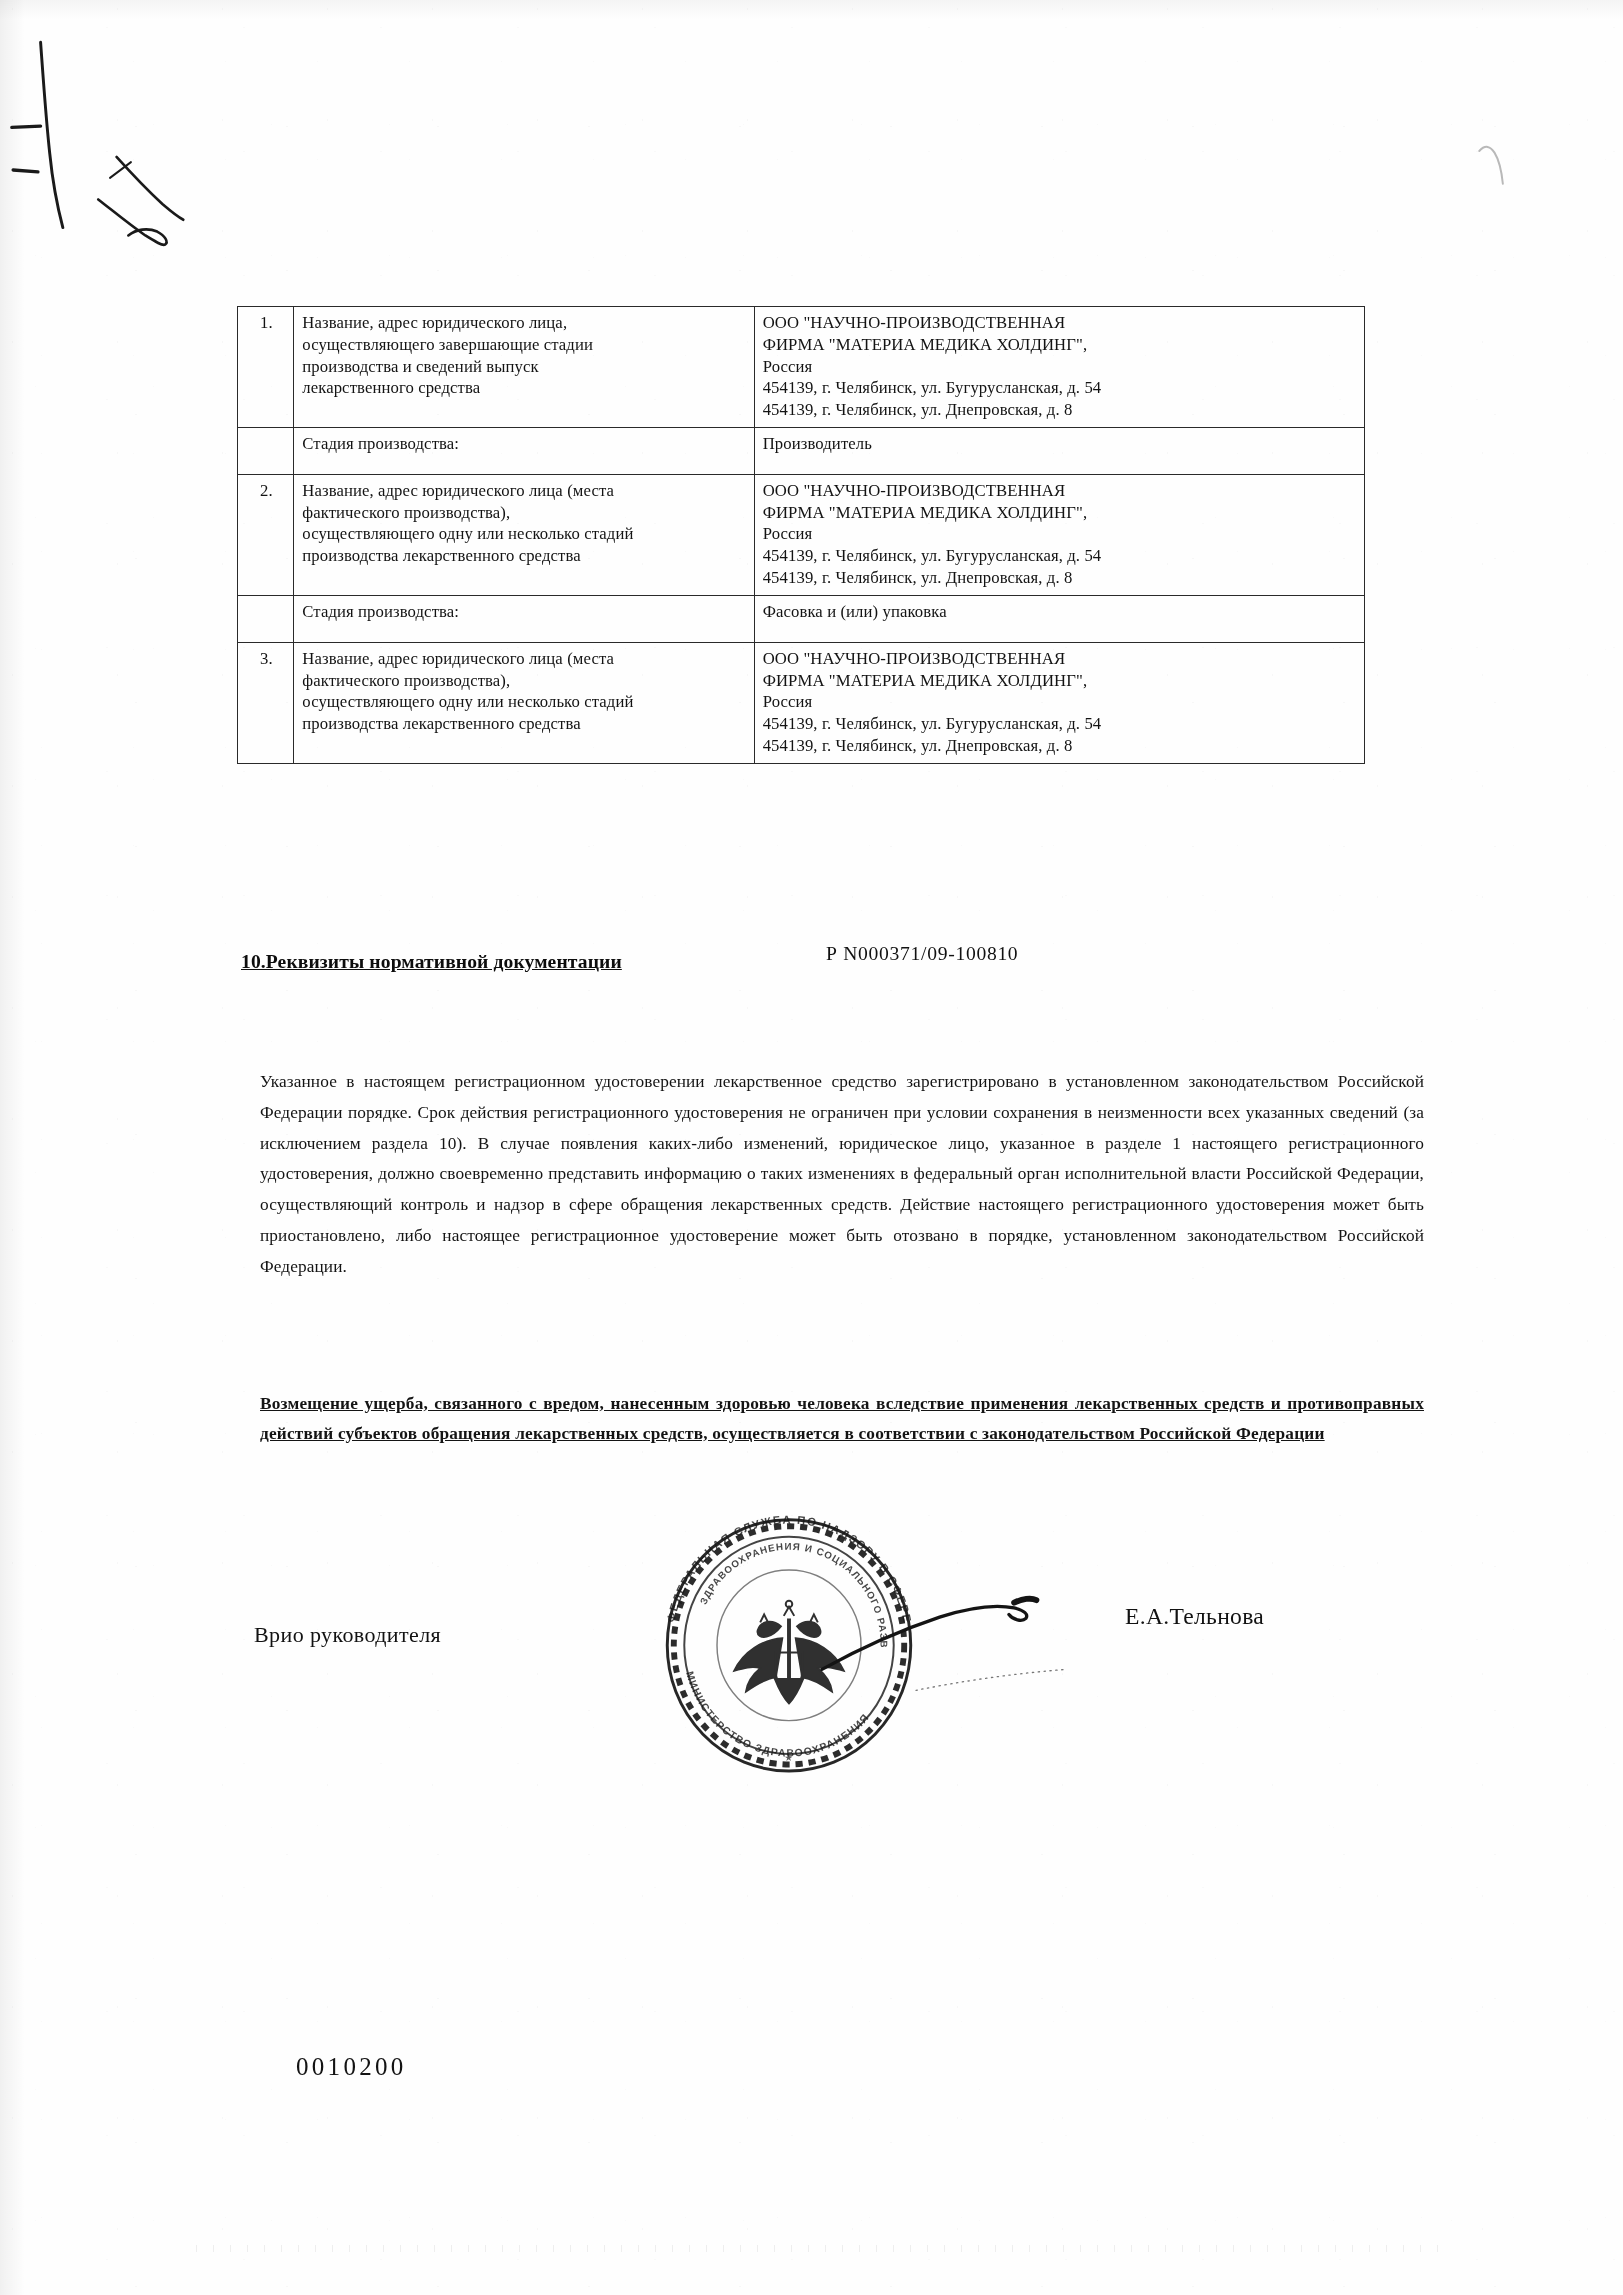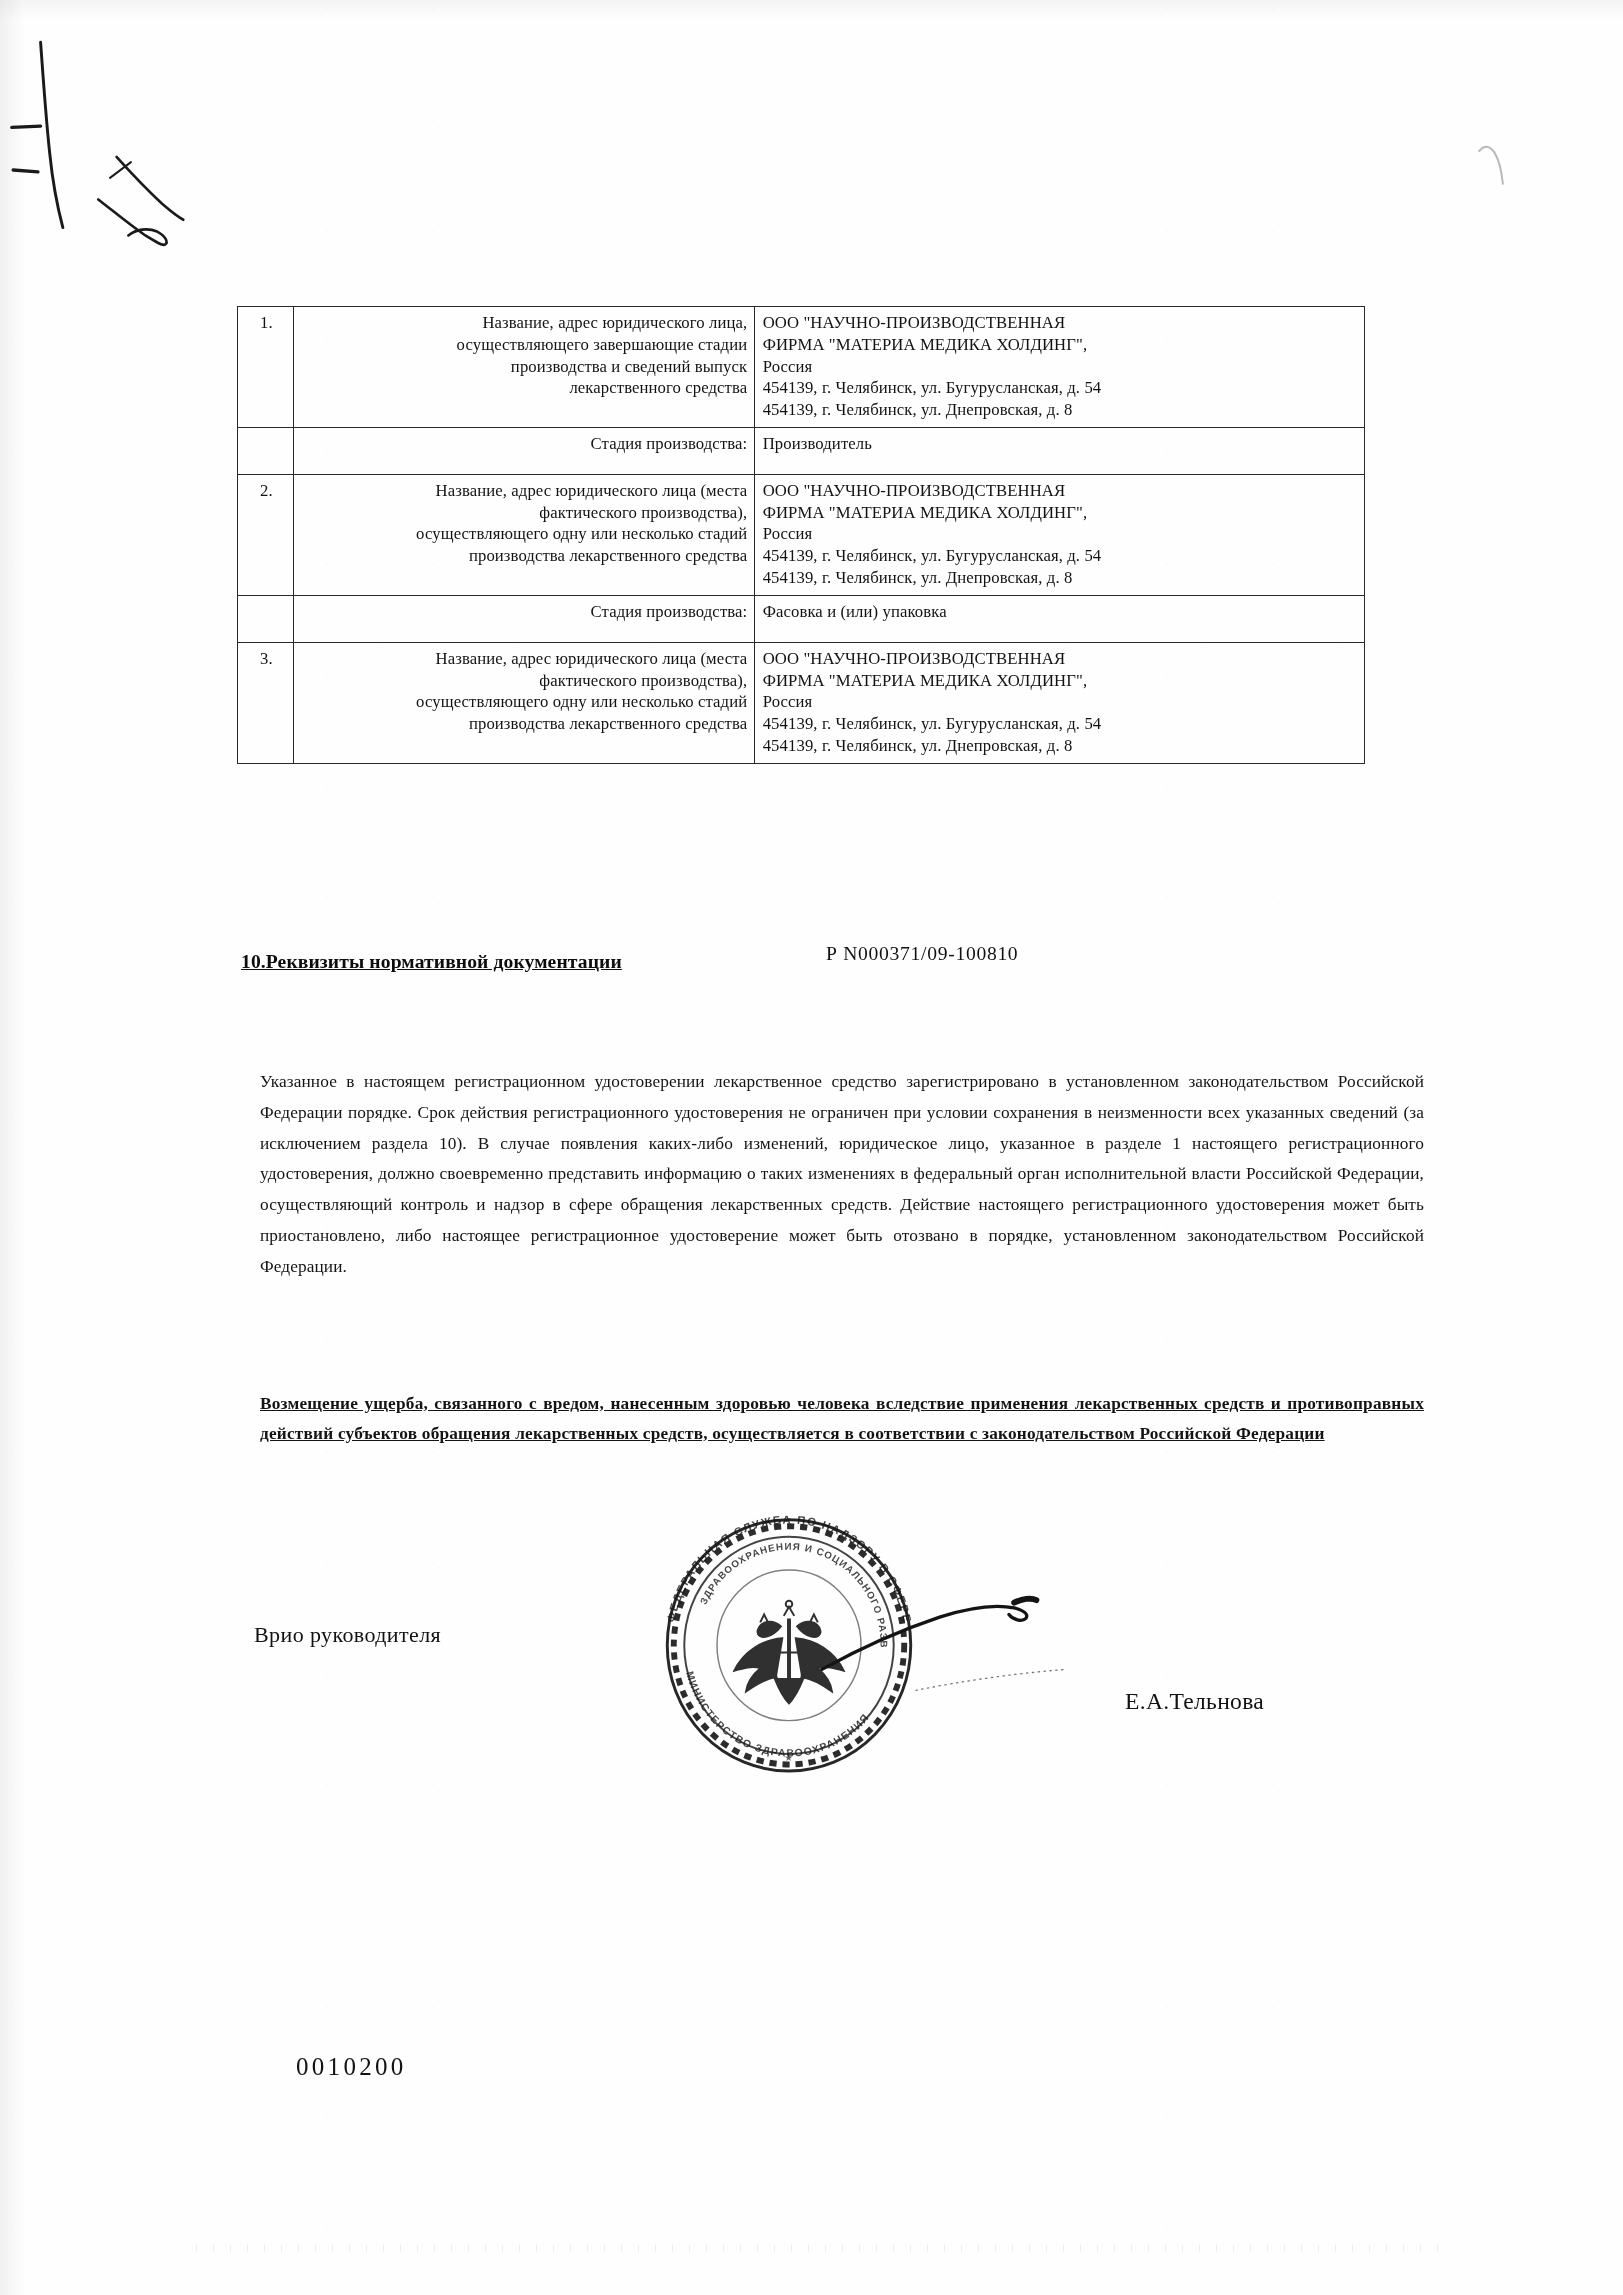--- a/index.html
+++ b/index.html
@@ -77,21 +77,20 @@
     text-align: center;
     vertical-align: middle;
     font-size: 17px;
     border-right: none;
     padding-left: 2.6px;
     padding-right: 2.6px;
   }
   td.col-label {
     width: 445px;
     border-left: 0.8px solid #2a2a2a;
-    text-align: right;
   }
   td.col-value {
     width: auto;
   }
   td.col-num-empty {
     width: 41px;
     border-right: none;
   }
   .cell-line { display: block; white-space: nowrap; }
   .val-line { display: block; white-space: nowrap; }
@@ -148,21 +147,21 @@
     position: absolute;
     left: 254px;
     top: 1622px;
     font-size: 22px;
     letter-spacing: 0.4px;
     color: #121212;
   }
   .sig-name {
     position: absolute;
     left: 1125px;
-    top: 1688px;
+    top: 1603px;
     font-size: 23.6px;
     letter-spacing: 0.3px;
     color: #121212;
   }
   .seal {
     position: absolute;
     left: 645px;
     top: 1496px;
     width: 288px;
     height: 298px;

